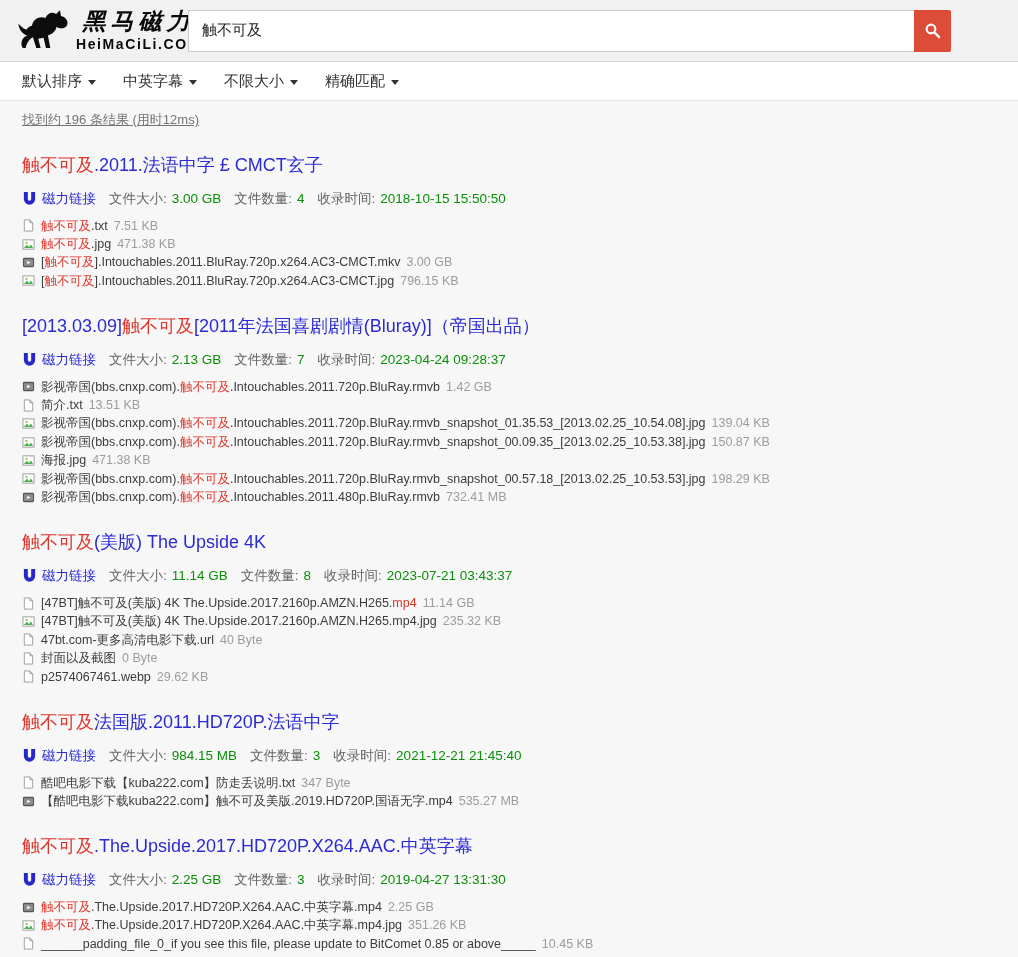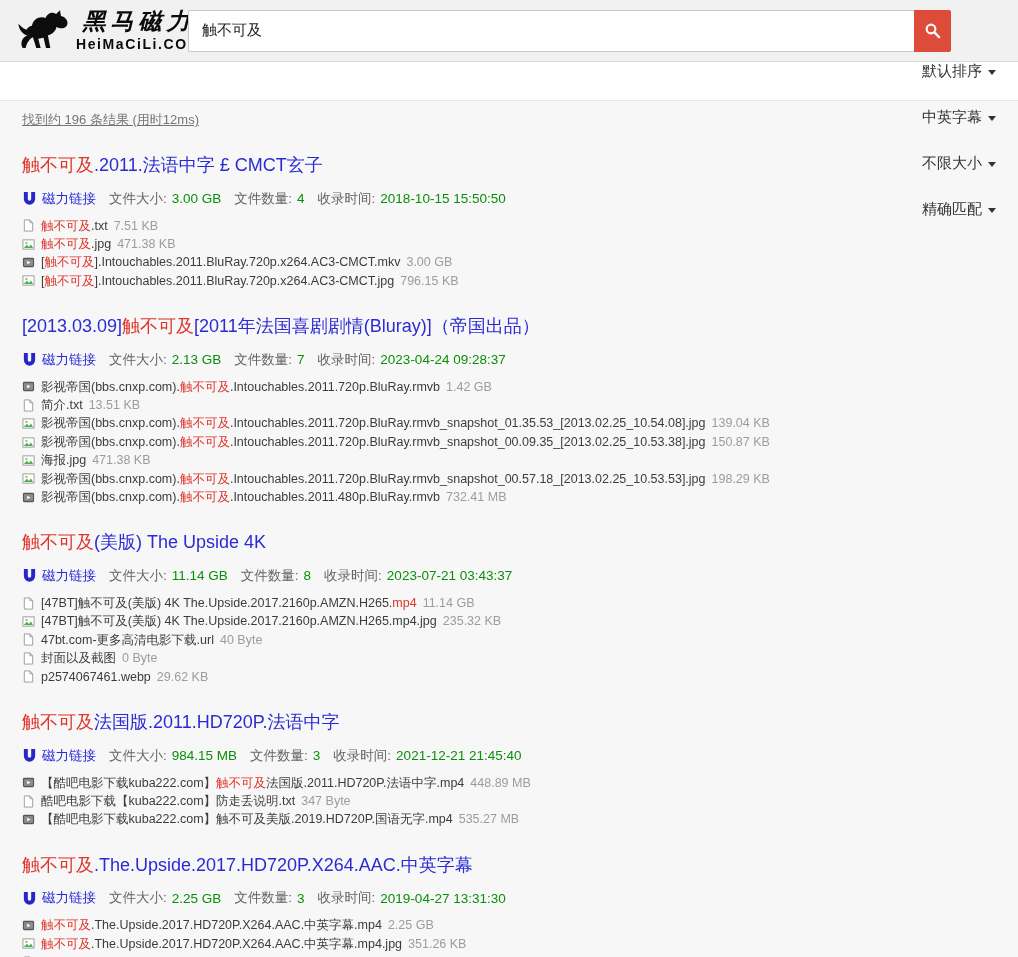--- a/index.html
+++ b/index.html
@@ -46,22 +46,22 @@
     background: var(--button, #dd4b39);
     border: none; border-radius: 0 2px 2px 0;
     display:flex; align-items:center; justify-content:center;
     cursor: pointer; padding:0;
   }
   
   .filter-bar {
     background:#fff;
     border-bottom: 1px solid #e7e7e7;
     height: 39px;
-    display:flex; align-items:flex-end;
-    padding: 0 22px; gap: 27px; flex-direction: column;
+    display:flex; align-items:center;
+    padding: 0 22px; gap: 27px;
   }
   .filter-item { display:flex; align-items:center; font-size: 15px; color:#333; cursor:pointer; }
   .caret {
     width:0; height:0; margin-left:6px; margin-top:2px;
     border-left:4px solid transparent; border-right:4px solid transparent;
     border-top:5px solid #333;
   }
   
   .main { padding: 0 22px 26px; }
   .result-summary { font-size: 13px; color:#757575; padding: 10px 0 0; text-decoration: underline; }
@@ -358,31 +358,20 @@
           <span class="meta-label">文件大小:</span>
           <span class="meta-value">984.15 MB</span>
           <span class="meta-label">文件数量:</span>
           <span class="meta-value">3</span>
           <span class="meta-label">收录时间:</span>
           <span class="meta-value">2021-12-21 21:45:40</span>
         </div><ul class="file-list">
           <li class="file-item">
             <span class="file-ic">
               <svg width="13" height="13" viewBox="0 0 14 14">
-                <rect x="1" y="2" width="12" height="10" rx="1.5" fill="#565656"></rect>
-                <rect x="2.2" y="3.4" width="9.6" height="7.2" fill="#8d8d8d"></rect>
-                <path d="M5.6 5 l3.6 2 -3.6 2 z" fill="#fff"></path>
-              </svg>
-            </span>
-            <span class="file-name"><span>【酷吧电影下载kuba222.com】</span><span class="hl">触不可及</span><span>法国版.2011.HD720P.法语中字.mp4</span></span>
-            <span class="file-size">448.89 MB</span>
-          </li>
-          <li class="file-item">
-            <span class="file-ic">
-              <svg width="13" height="13" viewBox="0 0 14 14">
                 <path d="M2.5 1 h6 l3 3 v9 h-9 z" fill="#fff" stroke="#9a9a9a"></path>
                 <path d="M8.5 1 v3 h3" fill="none" stroke="#9a9a9a"></path>
               </svg>
             </span>
             <span class="file-name"><span>酷吧电影下载【kuba222.com】防走丢说明.txt</span></span>
             <span class="file-size">347 Byte</span>
           </li>
           <li class="file-item">
             <span class="file-ic">
               <svg width="13" height="13" viewBox="0 0 14 14">

